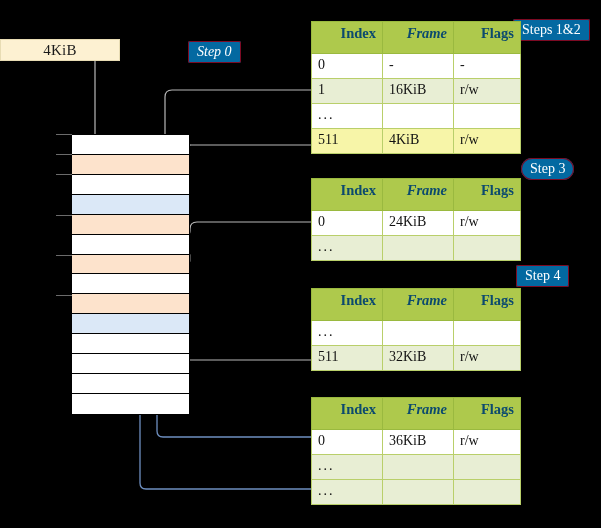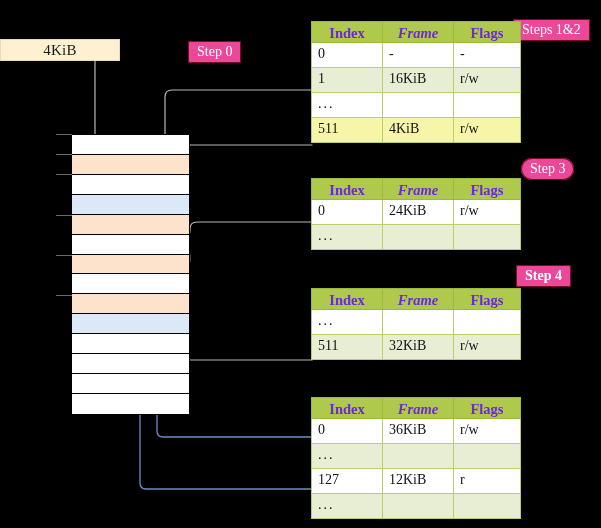--- a/index.html
+++ b/index.html
@@ -20,21 +20,21 @@
     border:1px solid #e8dcb4;
     box-sizing:border-box;
     display:flex;align-items:center;justify-content:center;
     font-size:15px;color:#1a1a1a;
     letter-spacing:.2px;
   }
 
   
   .badge{
     position:absolute;
-    background:#ec4899;
+    background:#0369a1;
     color:#ffffff;
     font-size:14px;
     padding:3px 9px 4px 9px;
     border-radius:2px;
     white-space:nowrap;
     box-sizing:border-box;
     line-height:1.1;
     box-shadow:0 0 0 1px #7d0a23 inset;
   }
 
@@ -63,24 +63,24 @@
   
   .ptable{
     position:absolute;
     border-collapse:collapse;
     background:#ffffff;
     font-size:14px;
     table-layout:fixed;
   }
   .ptable th{
     background:#aec94c;
-    color:#6d28d9;
+    color:#0c4a6e;
     font-weight:bold;
-    text-align:center;
-    padding:3px 6px 0 6px;
+    text-align:right;
+    padding:3px 6px 11px 6px;
     border:1px solid #9ab93f;
     font-size:14.5px;
     line-height:1.15;
   }
   .ptable td{
     border:1px solid #b9cf6a;
     padding:2px 6px 3px 6px;
     height:19px;
     line-height:1.15;
     color:#111;
@@ -138,30 +138,30 @@
 
       <path d="M 312,489 L 146,489 Q 140,489 140,483 L 140,217"></path>
       <path d="M 140,222 L 140,205" marker-end="url(#ahBlueUp)"></path>
     </g>
   </svg>
 
   <div class="srcbox" style="left:0px;top:39px;width:120px;height:22px;">
     <span>4KiB</span>
   </div>
 
-  <div class="badge" style="left:188px;top:41px;">
+  <div class="badge" style="left:188px;top:41px;font-style:italic;">
     <span>Step 0</span>
   </div>
   <div class="badge" style="left:513px;top:19px;">
     <span>Steps 1&amp;2</span>
   </div>
   <div class="badge" style="left:521px;top:158px;border-radius:11px;">
     <span>Step 3</span>
   </div>
-  <div class="badge" style="left:516px;top:265px;font-weight:bold;">
+  <div class="badge" style="left:516px;top:265px;">
     <span>Step 4</span>
   </div>
 
   <div id="memcol">
       <div class="memrow m-white" style="top: 0px; height: 19.9286px;"></div>
       <div class="memrow m-orange" style="top: 19.9286px; height: 19.9286px;"></div>
       <div class="memrow m-white" style="top: 39.8571px; height: 19.9286px;"></div>
       <div class="memrow m-blue" style="top: 59.7857px; height: 19.9286px;"></div>
       <div class="memrow m-orange" style="top: 79.7143px; height: 19.9286px;"></div>
       <div class="memrow m-white" style="top: 99.6429px; height: 19.9286px;"></div>
@@ -270,25 +270,20 @@
       <tr class="odd">
         <td>0</td>
         <td>36KiB</td>
         <td>r/w</td>
       </tr>
       <tr class="even">
         <td class="ell">...</td>
         <td></td>
         <td></td>
       </tr>
-      <tr class="odd">
-        <td>127</td>
-        <td>12KiB</td>
-        <td>r</td>
-      </tr>
       <tr class="even">
         <td class="ell">...</td>
         <td></td>
         <td></td>
       </tr>
     </tbody>
   </table>
 
 </div>
 

